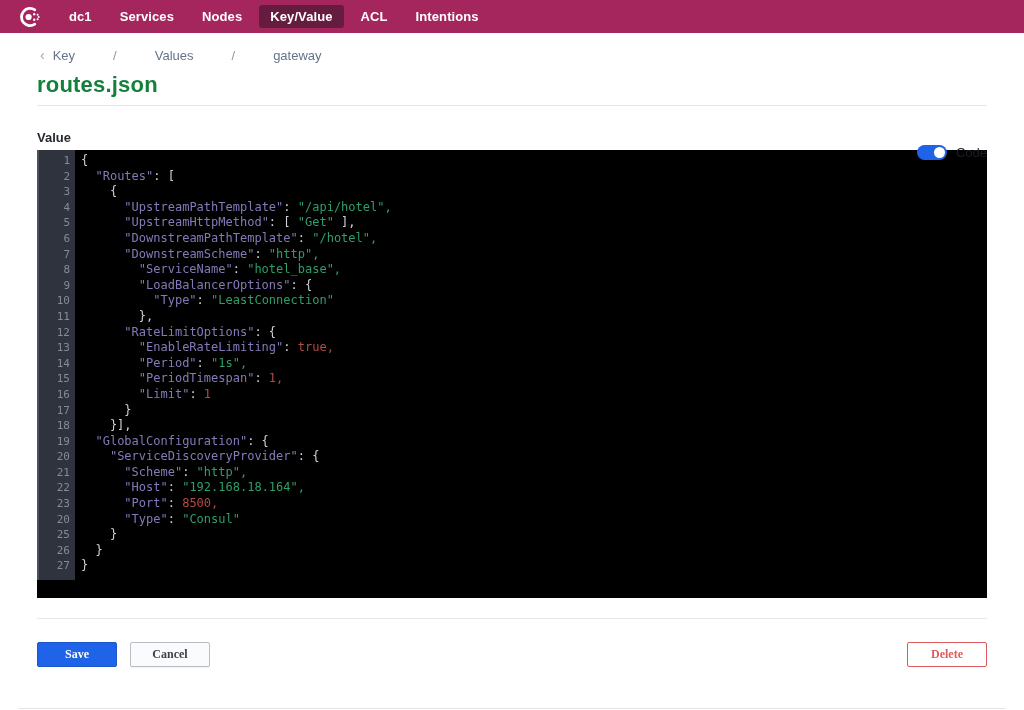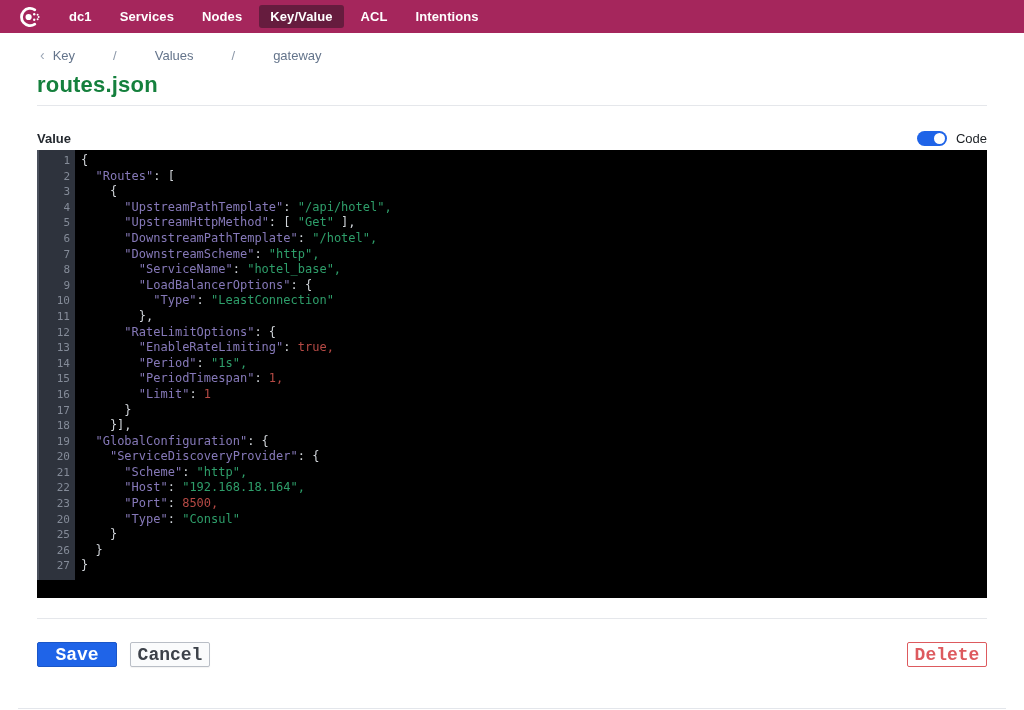--- a/index.html
+++ b/index.html
@@ -18,21 +18,21 @@
   .breadcrumb { margin:14px 0 0 40px; font-size:13px; color:#64748b; display:flex; align-items:center; height:16px; }
   .breadcrumb .chev { color:#9aa5b5; margin-right:8px; font-size:14px; line-height:1; }
   .breadcrumb .crumb { color:#64748b; cursor:pointer; }
   .breadcrumb .sep { color:#8b97a8; margin:0 6px; }
 
   
   .page-head { margin:10px 37px 0 37px; border-bottom:1px solid #e5e7eb; padding-bottom:8px; }
   .page-title { font-size:22px; line-height:24px; font-weight:700; color:#15803d; letter-spacing:.2px; }
 
   
-  .value-row { margin:24px 37px 0 37px; display:flex; align-items:center; height:16px; }
+  .value-row { margin:24px 37px 0 37px; display:flex; align-items:flex-start; height:16px;flex-direction:column; }
   .value-label { font-size:13px; font-weight:700; color:#24292f; }
   .toggle-wrap { margin-left:auto; display:flex; align-items:center; }
   .toggle { width:30px; height:15px; border-radius:8px; background:#1F64E8; position:relative; cursor:pointer; }
   .toggle .knob { position:absolute; right:2px; top:2px; width:11px; height:11px; border-radius:50%; background:#ffffff; }
   .toggle-label { font-size:13px; color:#1b1f24; margin-left:9px; }
 
   
   .editor { margin:4px 37px 0 37px; height:448px; background:#000000; display:flex; flex-direction:column; }
   .editor-body { flex:1; display:flex; overflow:hidden; }
   .gutter { width:38px; background:#2e333d; border-left:2px solid #4a505c; padding:3px 5px 6px 0;
@@ -48,22 +48,22 @@
 
   .editor-statusbar { height:21px; display:flex; align-items:stretch; }
   .syntax-select { margin-left:auto; width:166px; border-left:1px solid #ffffff; border-top:1px solid #ffffff;
                    display:flex; align-items:center; padding:0 8px; cursor:pointer; }
   .syntax-select .mode { color:#ffffff; font-size:12px; }
   .syntax-select .arrow { margin-left:auto; color:#ffffff; font-size:8px; }
 
   
   .actions-wrap { margin:20px 37px 0 37px; border-top:1px solid #e5e7eb; padding-top:23px;
                   display:flex; align-items:center; }
-  .btn { height:25px; min-width:80px; font-size:18px; font-weight:700; border-radius:2px; cursor:pointer;
-         display:flex; align-items:center; justify-content:center; font-family:Liberation Mono, monospace; }
+  .btn { height:25px; min-width:80px; font-size:12px; font-weight:700; border-radius:2px; cursor:pointer;
+         display:flex; align-items:center; justify-content:center; font-family:Liberation Serif, serif; }
   .btn-save { background:#1F64E8; color:#ffffff; border:1px solid #1a56c8; }
   .btn-cancel { margin-left:13px; background:#fafbfc; color:#3c4149; border:1px solid #b9bec6;
                 box-shadow:0 1px 1px rgba(0,0,0,.05); }
   .btn-delete { margin-left:auto; background:#ffffff; color:#DD5A5E; border:1px solid #DD5A5E; }
 
   .footer-rule { margin:41px 18px 0 18px; border-top:1px solid #e3e6eb; }
 </style>
 </head>
 <body>
 

